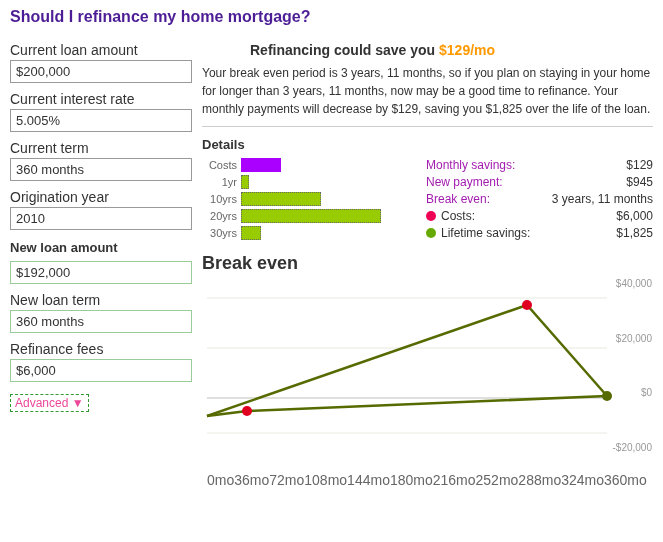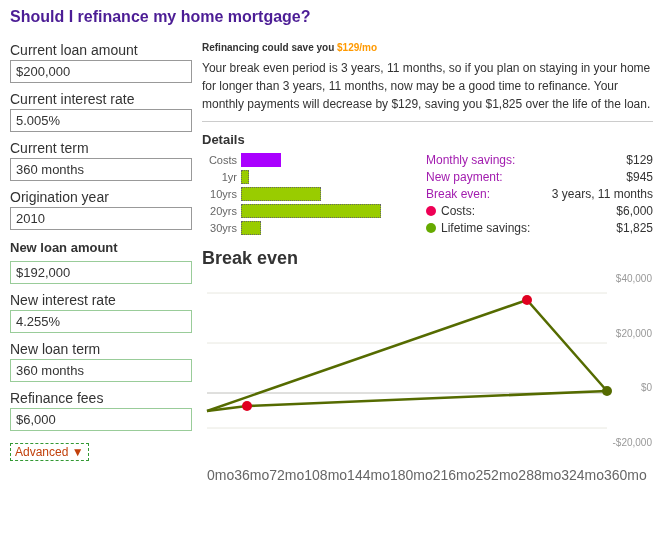--- a/index.html
+++ b/index.html
@@ -6,21 +6,21 @@
     body { font-family: Arial, sans-serif; font-size: 13px; color: #333; background: #fff; width: 663px; }
     .container { display: flex; padding: 10px; gap: 10px; }
     .left-panel { width: 182px; flex-shrink: 0; }
     .right-panel { flex: 1; }
     h1 { font-size: 16px; font-weight: bold; padding: 8px 10px 6px; color: #4c1d95; }
     .field-group { margin-bottom: 8px; }
     .field-label { font-size: 14px; color: #333; margin-bottom: 2px; }
     .field-input { width: 100%; border: 1px solid #999; padding: 3px 5px; font-size: 13px; color: #333; }
     .field-input.highlight { border-color: #9c9; }
     .section-title { font-size: 13px; font-weight: bold; margin: 10px 0 6px; }
-    .savings-headline { font-size: 10px; font-weight: bold; margin-bottom: 6px; }
+    .savings-headline { font-size: 14px; font-weight: bold; margin-bottom: 6px; margin-left: 48px; }
     .savings-amount { color: #f90; }
     .description { font-size: 12px; line-height: 1.5; color: #333; margin-bottom: 10px; border-bottom: 1px solid #ccc; padding-bottom: 8px; }
     .details-section { margin-bottom: 10px; }
     .details-title { font-weight: bold; font-size: 13px; margin-bottom: 6px; }
     .details-content { display: flex; gap: 24px; }
     .chart-bars { width: 200px; }
     .bar-row { display: flex; align-items: center; margin-bottom: 3px; font-size: 11px; }
     .bar-label { width: 35px; text-align: right; margin-right: 4px; color: #666; font-size: 11px; }
     .bar { height: 14px; }
     .bar-costs { background: #a0f; width: 40px; }
@@ -33,21 +33,21 @@
     .stat-label { color: #a21caf; }
     .stat-value { font-weight: normal; text-align: right; }
     .legend-row { display: flex; align-items: center; margin-bottom: 3px; font-size: 12px; }
     .legend-dot { width: 10px; height: 10px; border-radius: 50%; margin-right: 5px; }
     .dot-pink { background: #e05; }
     .dot-green { background: #6a0; }
     .legend-text { flex: 1; }
     .legend-value { margin-left: 10px; }
     .break-even-section { }
     .break-even-title { font-weight: bold; font-size: 18px; margin-bottom: 4px; }
-    .advanced-link { color: #c2410c; font-size: 12px; cursor: pointer; text-decoration: none; border: 1px dashed #393; padding: 1px 4px; display: inline-block; margin-top: 4px; }
+    .advanced-link { color: #ec4899; font-size: 12px; cursor: pointer; text-decoration: none; border: 1px dashed #393; padding: 1px 4px; display: inline-block; margin-top: 4px; }
   </style>
 </head>
 <body>
 
 <div>
   <h1>Should I refinance my home mortgage?</h1>
 </div>
 
 <div class="container">
 
@@ -66,24 +66,20 @@
     </div>
     <div class="field-group">
       <div class="field-label">Origination year</div>
       <input class="field-input" type="text" value="2010" style="">
     </div>
 
     <div class="section-title">New loan amount</div>
 
     <div class="field-group">
       <input class="field-input highlight" type="text" value="$192,000" style="">
-    </div>
-    <div class="field-group">
-      <div class="field-label">New interest rate</div>
-      <input class="field-input highlight" type="text" value="4.255%" style="">
     </div>
     <div class="field-group">
       <div class="field-label">New loan term</div>
       <input class="field-input highlight" type="text" value="360 months" style="">
     </div>
     <div class="field-group">
       <div class="field-label">Refinance fees</div>
       <input class="field-input highlight" type="text" value="$6,000" style="">
     </div>
     <a class="advanced-link">Advanced ▼</a>

